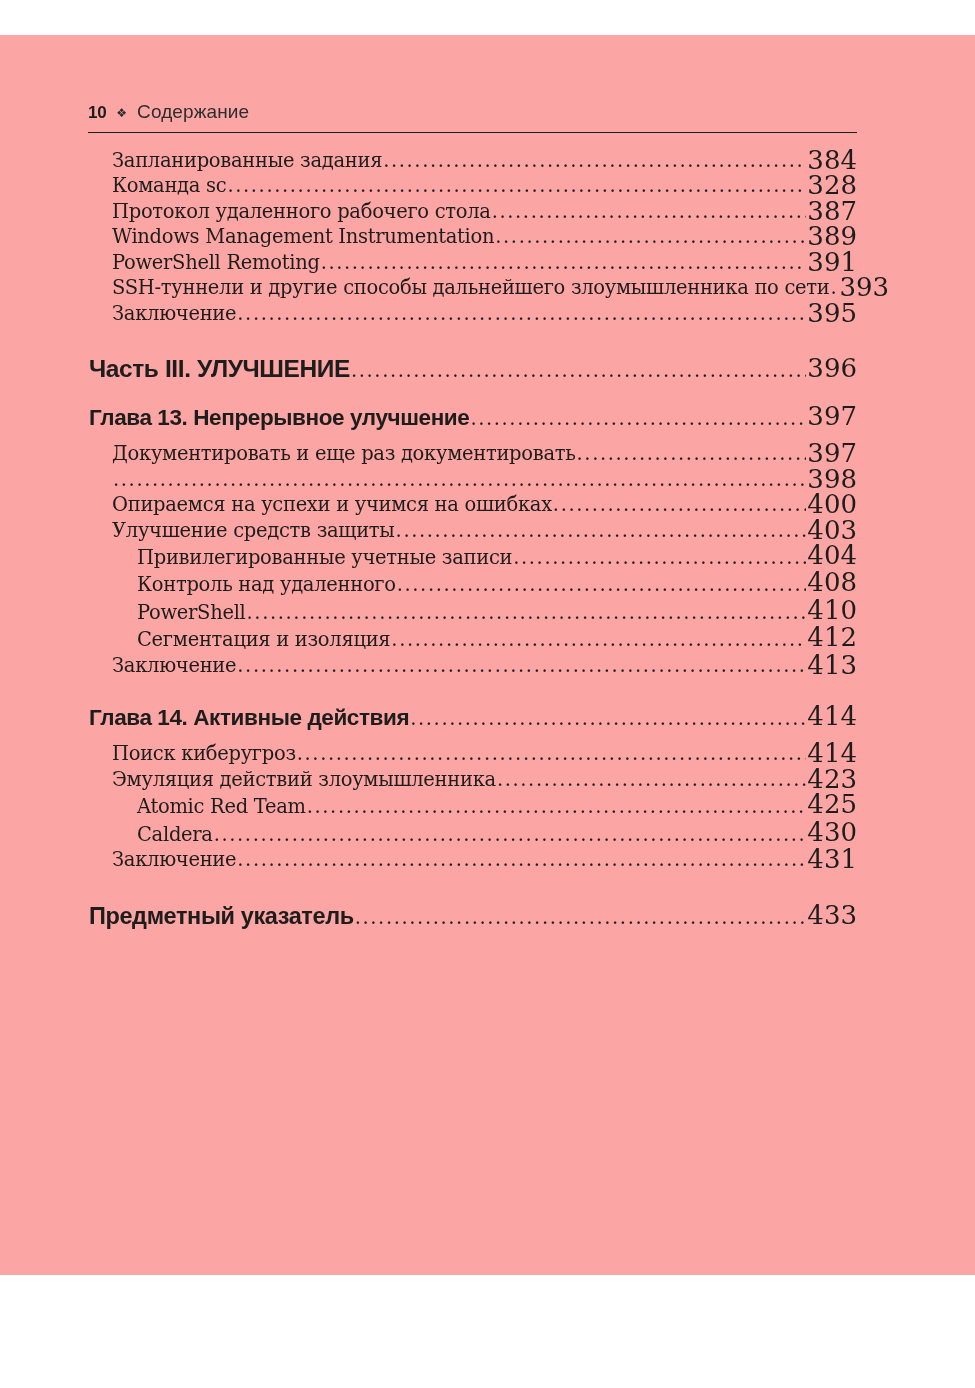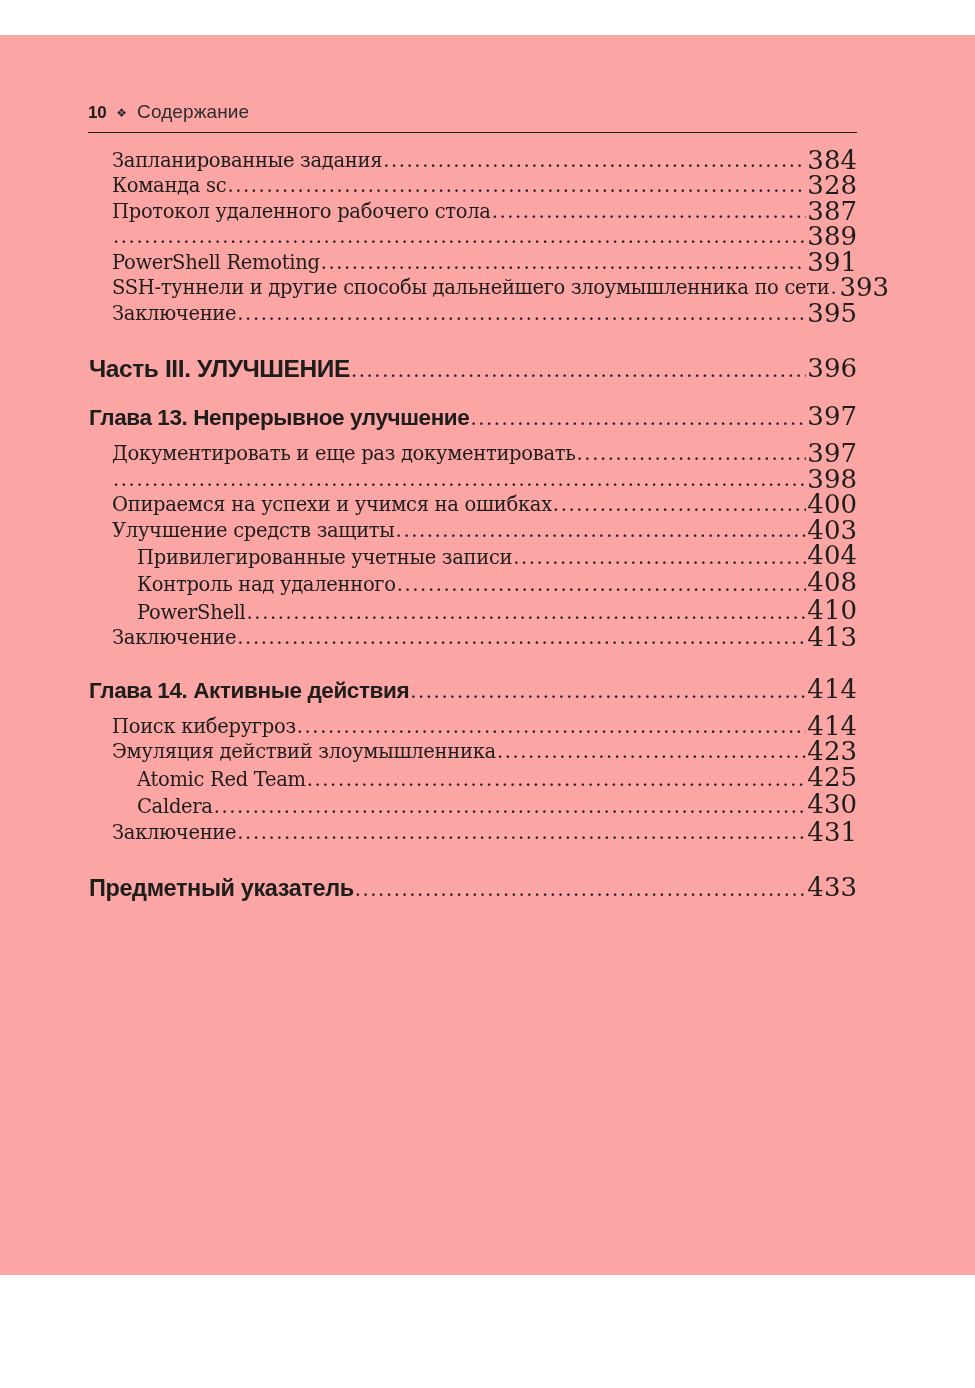--- a/index.html
+++ b/index.html
@@ -127,20 +127,21 @@
             <span class="label">Команда sc</span>
             <span class="leader"></span>
             <span class="pagenum">328</span>
           </div>
           <div class="toc-row indent-0">
             <span class="label">Протокол удаленного рабочего стола</span>
             <span class="leader"></span>
             <span class="pagenum">387</span>
           </div>
           <div class="toc-row indent-0">
+            <span class="label">Windows Management Instrumentation</span>
             <span class="leader"></span>
             <span class="pagenum">389</span>
           </div>
           <div class="toc-row indent-0">
             <span class="label">PowerShell Remoting</span>
             <span class="leader"></span>
             <span class="pagenum">391</span>
           </div>
           <div class="toc-row indent-0">
             <span class="label">SSH-туннели и другие способы дальнейшего злоумышленника по сети</span>
@@ -191,20 +192,25 @@
           <div class="toc-row indent-1">
             <span class="label">Контроль над удаленного</span>
             <span class="leader"></span>
             <span class="pagenum">408</span>
           </div>
           <div class="toc-row indent-1">
             <span class="label">PowerShell</span>
             <span class="leader"></span>
             <span class="pagenum">410</span>
           </div>
+          <div class="toc-row indent-1">
+            <span class="label">Сегментация и изоляция</span>
+            <span class="leader"></span>
+            <span class="pagenum">412</span>
+          </div>
           <div class="toc-row indent-0">
             <span class="label">Заключение</span>
             <span class="leader"></span>
             <span class="pagenum">413</span>
           </div>
         </div>
         <div class="toc-row chapter-heading heading-gap-block">
           <span class="label">Глава 14. Активные действия</span>
           <span class="leader"></span>
           <span class="pagenum">414</span>

